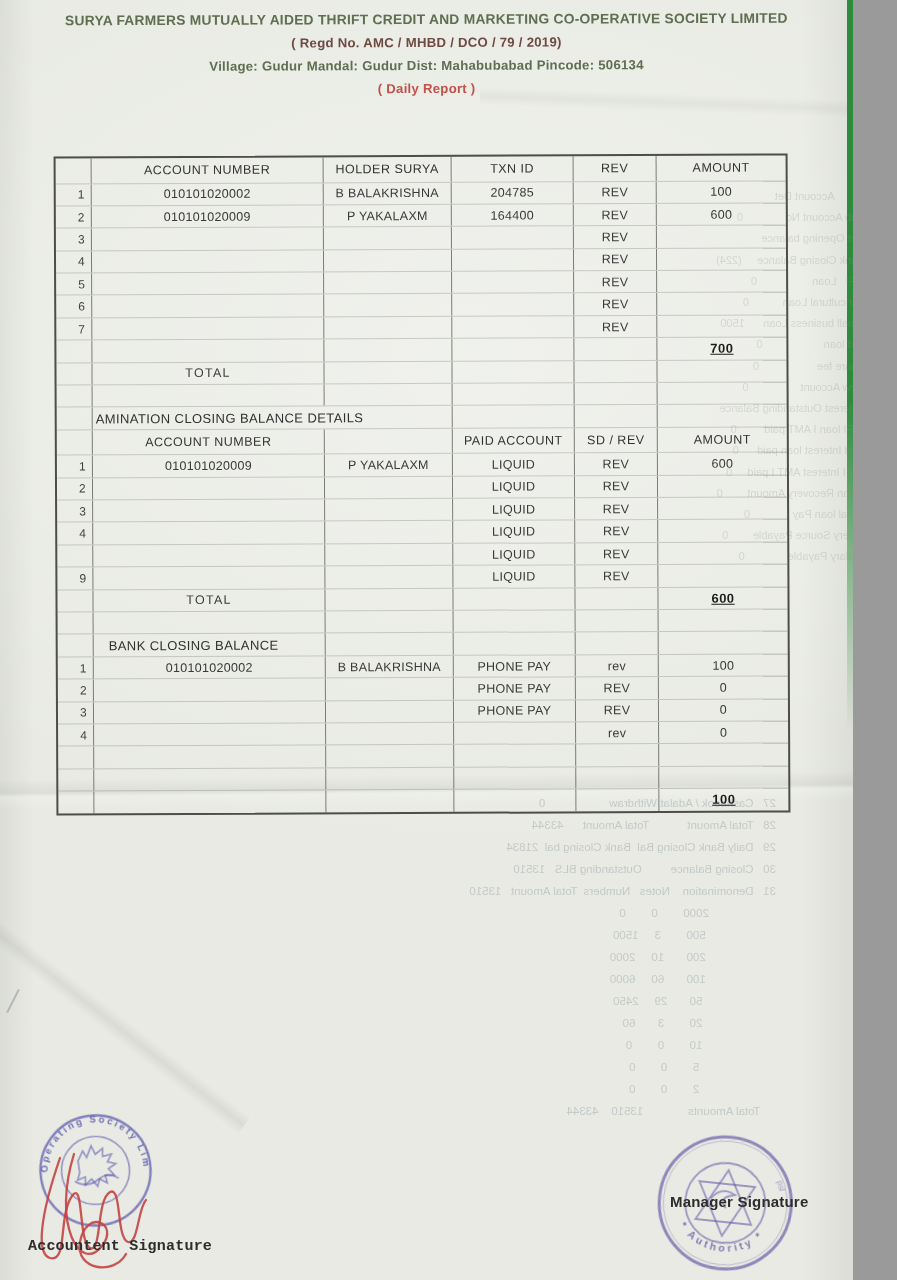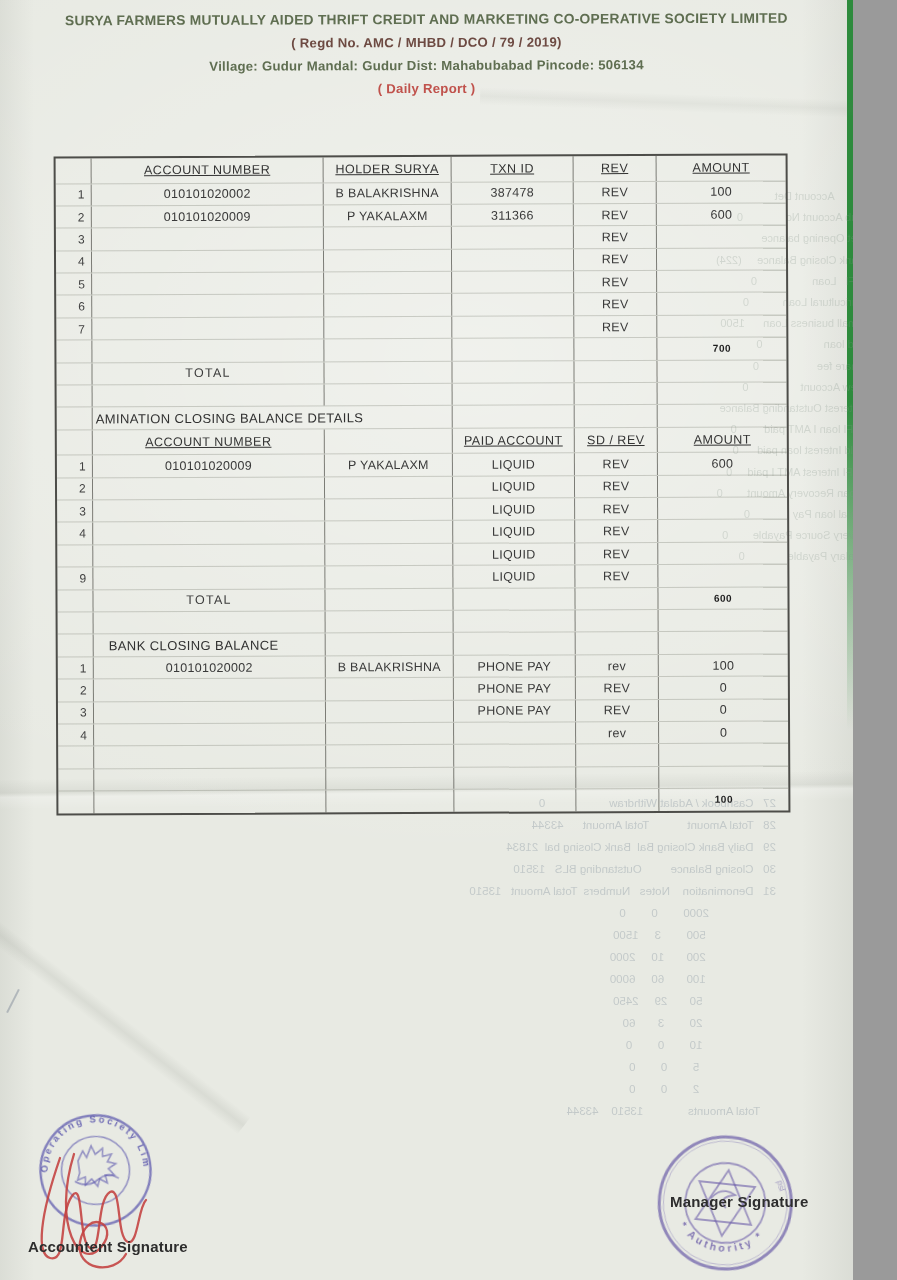--- a/index.html
+++ b/index.html
@@ -45,43 +45,43 @@
     transform:rotate(-.25deg);z-index:2;background:transparent;}
   .trow{display:grid;grid-template-columns:35px 232px 128px 122px 83px 130px;height:21.4px;
     border-bottom:1px solid rgba(125,128,118,.34);}
   .trow:last-child{border-bottom:none;}
   .trow.head-row{height:24.5px;}
   .tcell{display:flex;align-items:center;justify-content:center;
     font-size:12.5px;color:#3a3a3a;letter-spacing:.3px;
     border-left:1px solid rgba(92,92,86,.78);overflow:hidden;}
   .tcell.first{border-left:none;}
   .tcell.c0{justify-content:flex-end;padding-right:6px;font-size:12px;color:#414141;}
-  .tcell.head{font-size:12.5px;color:#333;letter-spacing:.5px;text-decoration:underline;}
+  .tcell.head{font-size:12.5px;color:#333;letter-spacing:.5px;}
   .tcell.title{justify-content:flex-start;white-space:nowrap;overflow:visible;
     font-size:13px;color:#303030;position:relative;z-index:3;padding-left:3px;letter-spacing:.4px;}
   .tcell.noline{border-left:none;}
-  .tcell.boldamt{font-weight:700;font-size:10px;color:#1d1d1d;letter-spacing:.5px;}
+  .tcell.boldamt{font-weight:700;font-size:13px;color:#1d1d1d;letter-spacing:.5px;text-decoration:underline;}
   .tcell.totallbl{letter-spacing:1.3px;}
 
   
   .stamp{position:absolute;filter:blur(.3px);z-index:4;}
   .stamp-left{left:20px;top:1098px;width:160px;height:180px;transform:rotate(-8deg);}
   .stamp-right{left:640px;top:1118px;width:170px;height:175px;transform:rotate(6deg);}
   .sL{fill:none;stroke:var(--inkL,#5b57ad);stroke-width:2.4;opacity:.72;}
   .sL.thin{stroke-width:1.6;opacity:.6;}
   .sR{fill:none;stroke:var(--inkR,#6b5ca8);stroke-width:3;opacity:.7;}
   .sR.thin{stroke-width:1.8;opacity:.6;}
   .sR.ghost{stroke-width:1;opacity:.35;}
   .arcTextL{font-size:9.5px;letter-spacing:2.4px;fill:var(--inkL,#5b57ad);opacity:.85;font-weight:600;}
   .arcTextR{font-size:10.5px;letter-spacing:3px;fill:var(--inkR,#6b5ca8);opacity:.8;font-weight:600;}
   .sideTextR{font-size:8.5px;fill:var(--inkR,#6b5ca8);opacity:.55;}
   .sig-svg{position:absolute;left:22px;top:1146px;width:150px;height:135px;z-index:5;}
   .sigp{fill:none;stroke:var(--sig,#c3403f);stroke-width:2.3;stroke-linecap:round;opacity:.88;}
   .sign-label{position:absolute;font-size:15px;font-weight:600;color:#2d2d2d;letter-spacing:.2px;z-index:6;}
-  .label-left{left:28px;top:1238px;}
+  .label-left{left:28px;top:1238px;font-family:Liberation Mono, monospace;}
   .label-right{left:670px;top:1193px;}
 </style>
 </head>
 <body>
 
 <div class="page">
 
   <div class="green-edge"></div>
   <div class="crease h1"></div>
   <div class="crease d1"></div>
@@ -139,29 +139,29 @@
         <div class="tcell c1 head">ACCOUNT  NUMBER</div>
         <div class="tcell c2 head">HOLDER SURYA</div>
         <div class="tcell c3 head">TXN ID</div>
         <div class="tcell c4 head">REV</div>
         <div class="tcell c5 head">AMOUNT</div>
       </div>
       <div class="trow">
         <div class="tcell c0 first">1</div>
         <div class="tcell c1">010101020002</div>
         <div class="tcell c2">B BALAKRISHNA</div>
-        <div class="tcell c3">387478</div>
+        <div class="tcell c3">204785</div>
         <div class="tcell c4">REV</div>
         <div class="tcell c5">100</div>
       </div>
       <div class="trow">
         <div class="tcell c0 first">2</div>
         <div class="tcell c1">010101020009</div>
         <div class="tcell c2">P YAKALAXM</div>
-        <div class="tcell c3">311366</div>
+        <div class="tcell c3">164400</div>
         <div class="tcell c4">REV</div>
         <div class="tcell c5">600</div>
       </div>
       <div class="trow">
         <div class="tcell c0 first">3</div>
         <div class="tcell c1"></div>
         <div class="tcell c2"></div>
         <div class="tcell c3"></div>
         <div class="tcell c4">REV</div>
         <div class="tcell c5"></div>

